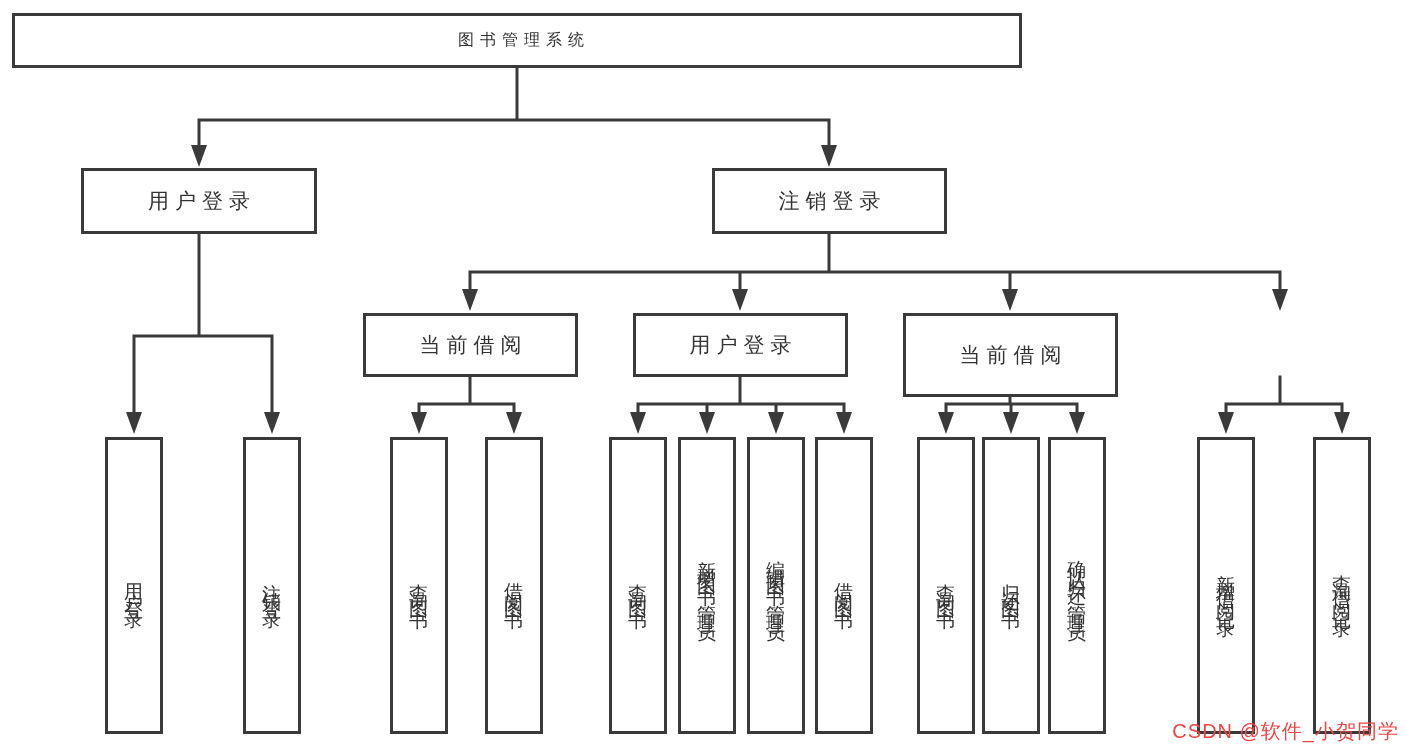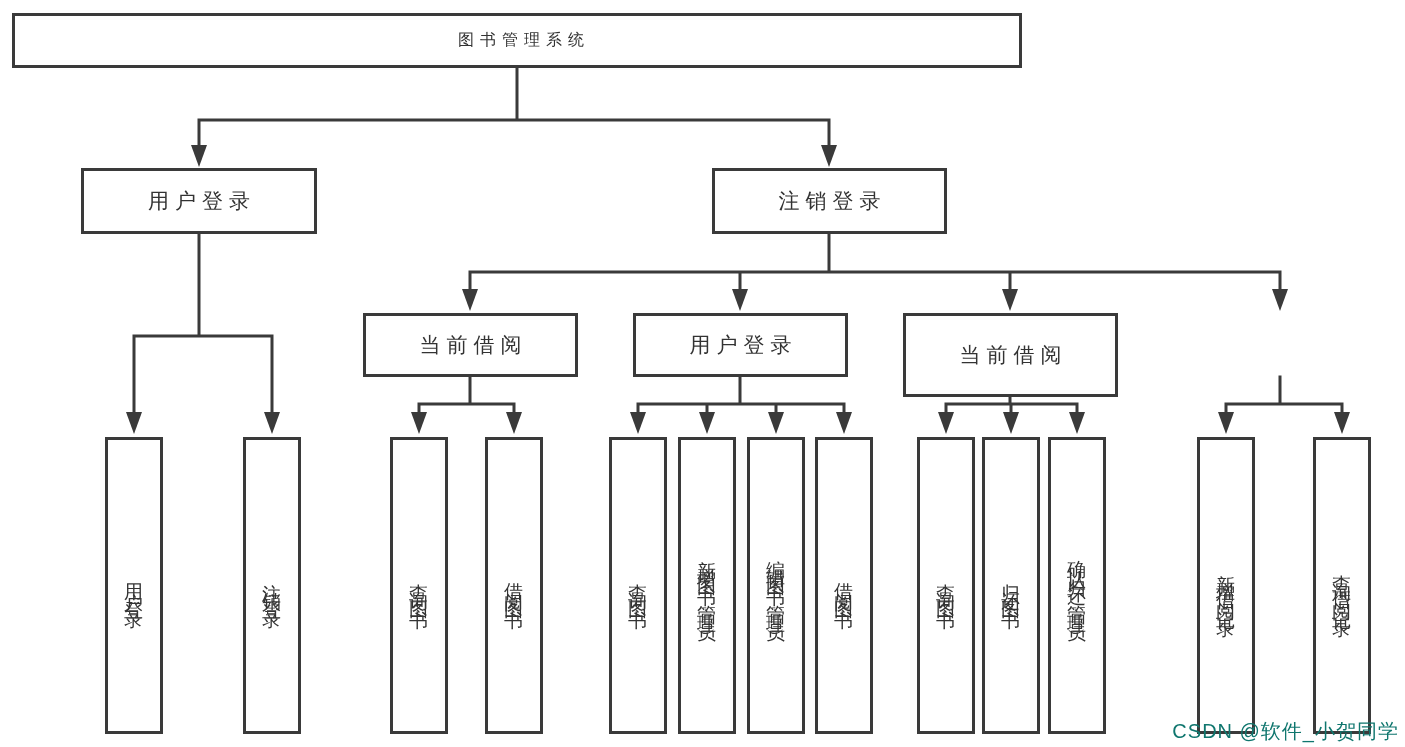--- a/index.html
+++ b/index.html
@@ -41,21 +41,21 @@
     font-size: 19px;
     color: #333333;
     letter-spacing: 9px;
     line-height: 1;
   }
   .watermark {
     position: absolute;
     right: 6px;
     bottom: 2px;
     font-size: 20px;
-    color: #0f766e;
+    color: #ef4444;
     letter-spacing: 1px;
     z-index: 5;
     white-space: nowrap;
   }
 </style>
 </head>
 <body>
 
 <div class="canvas">
 

